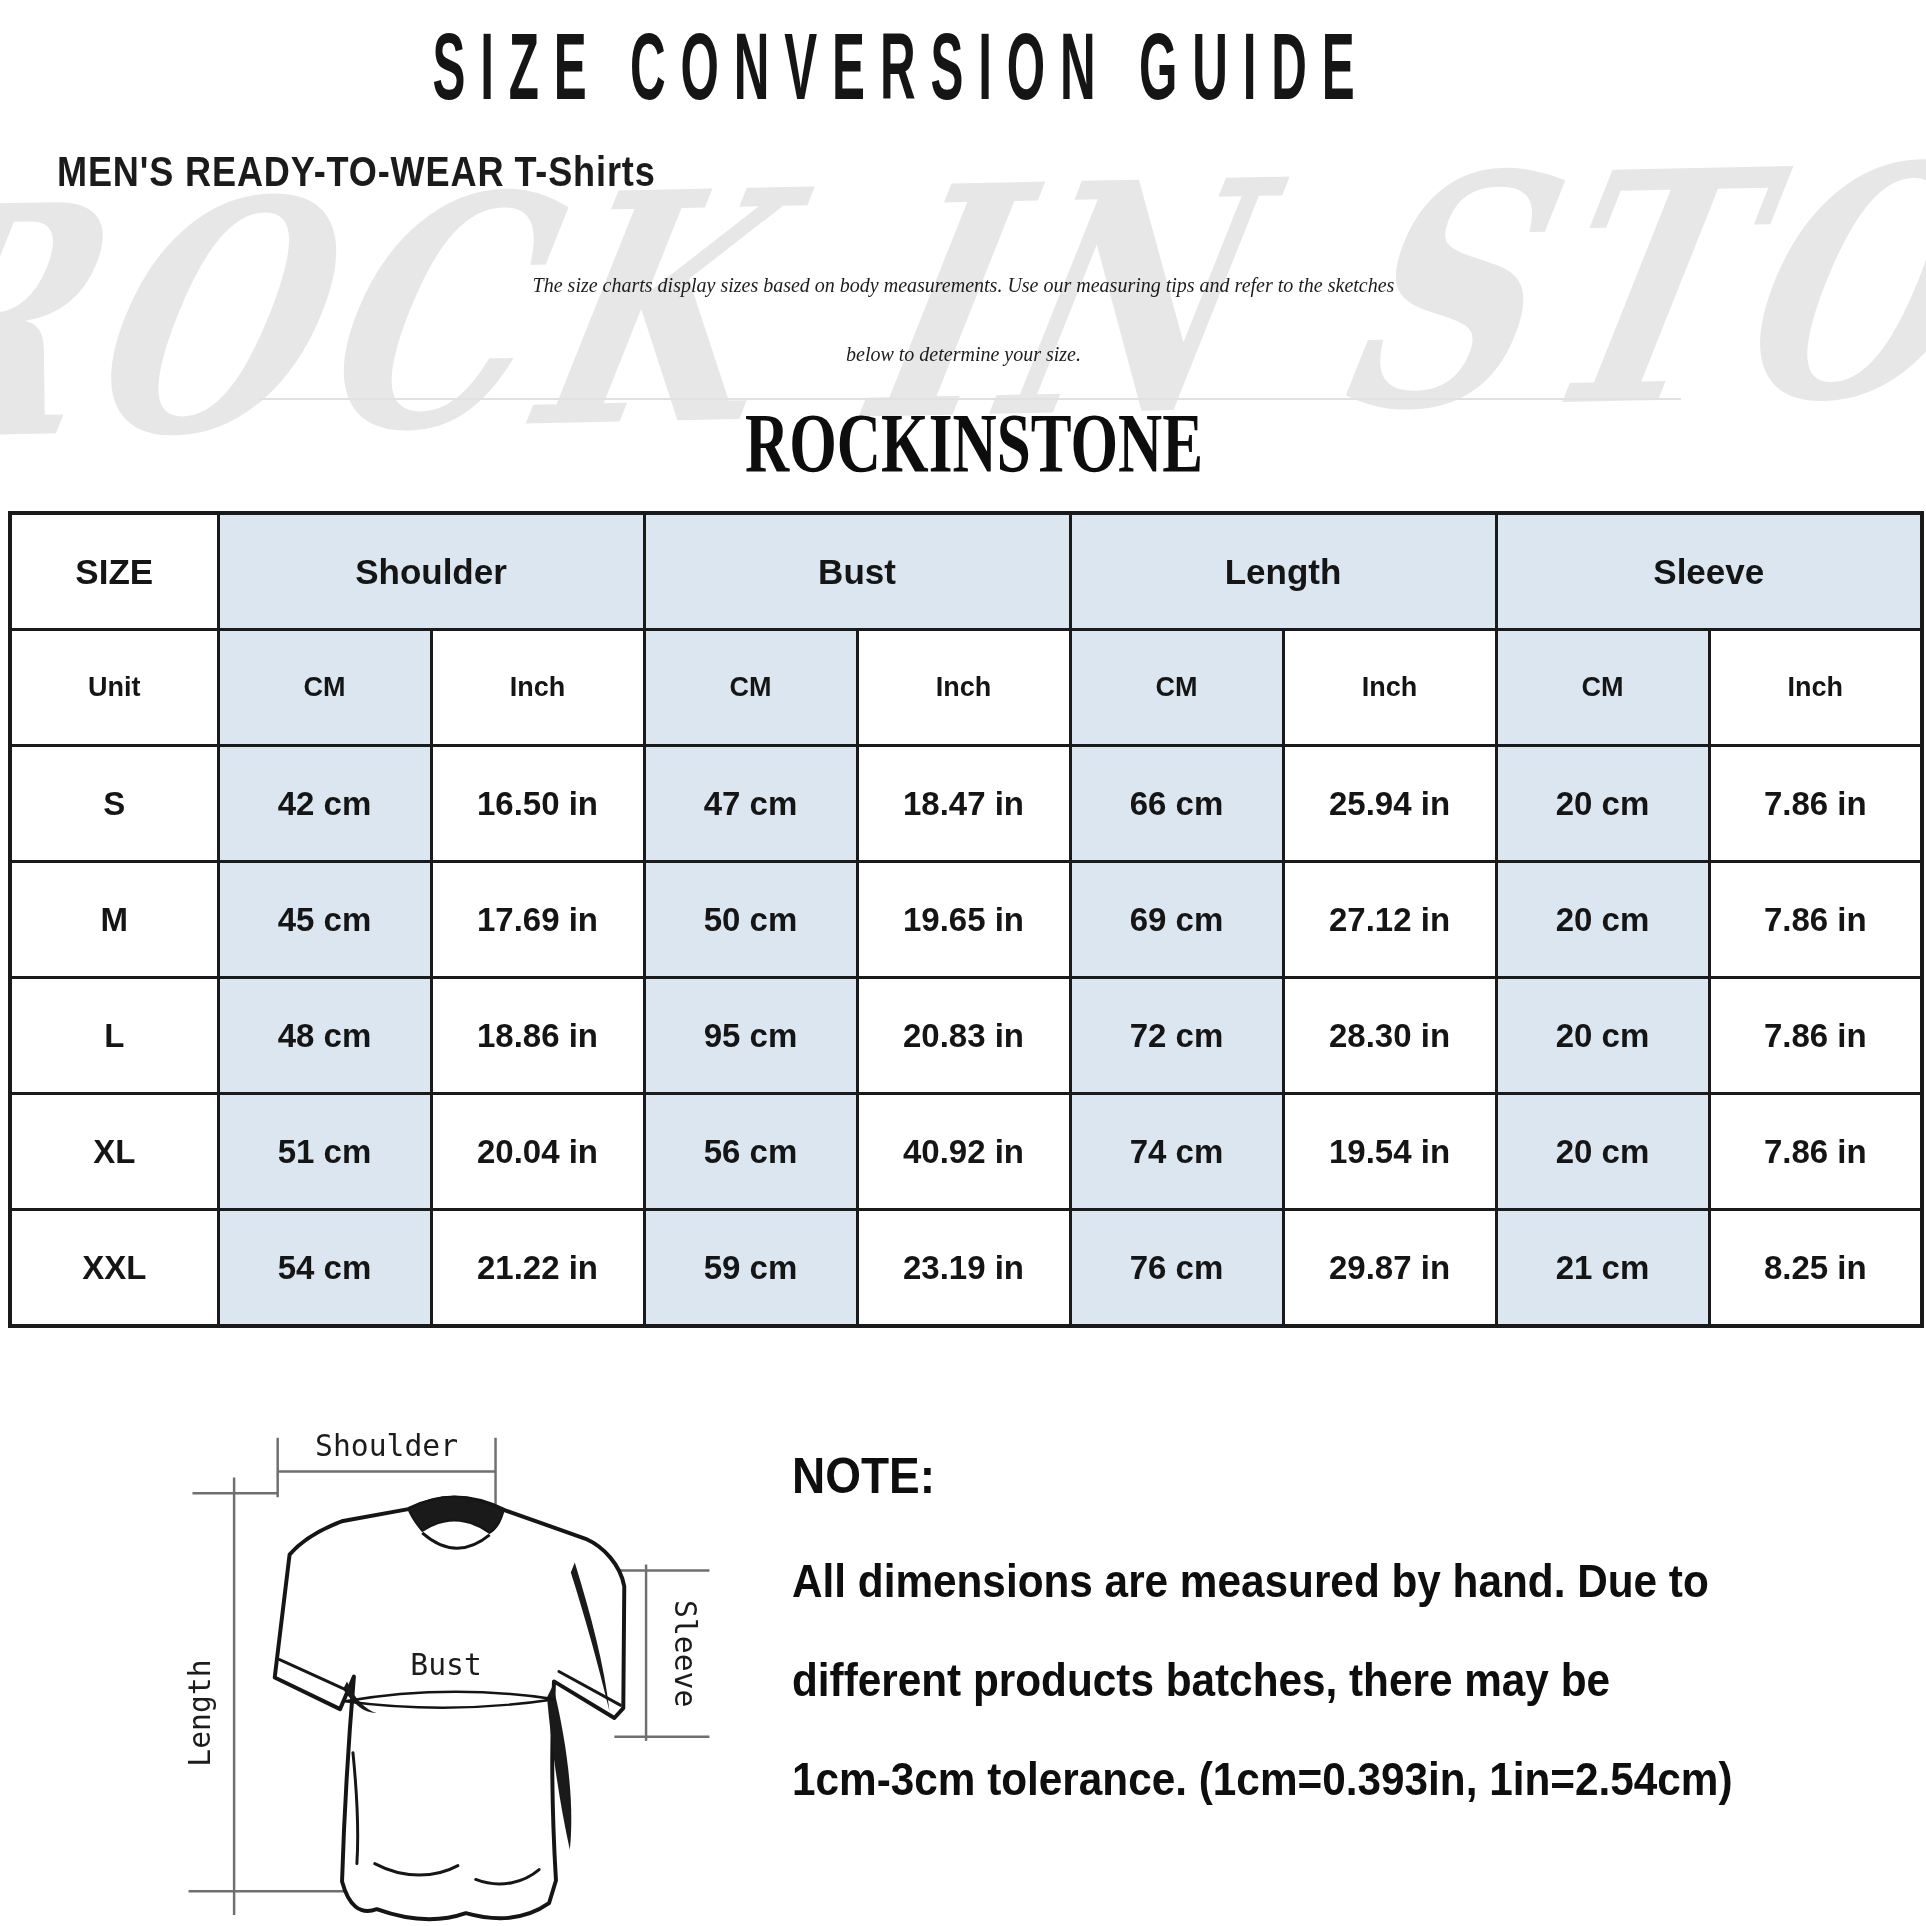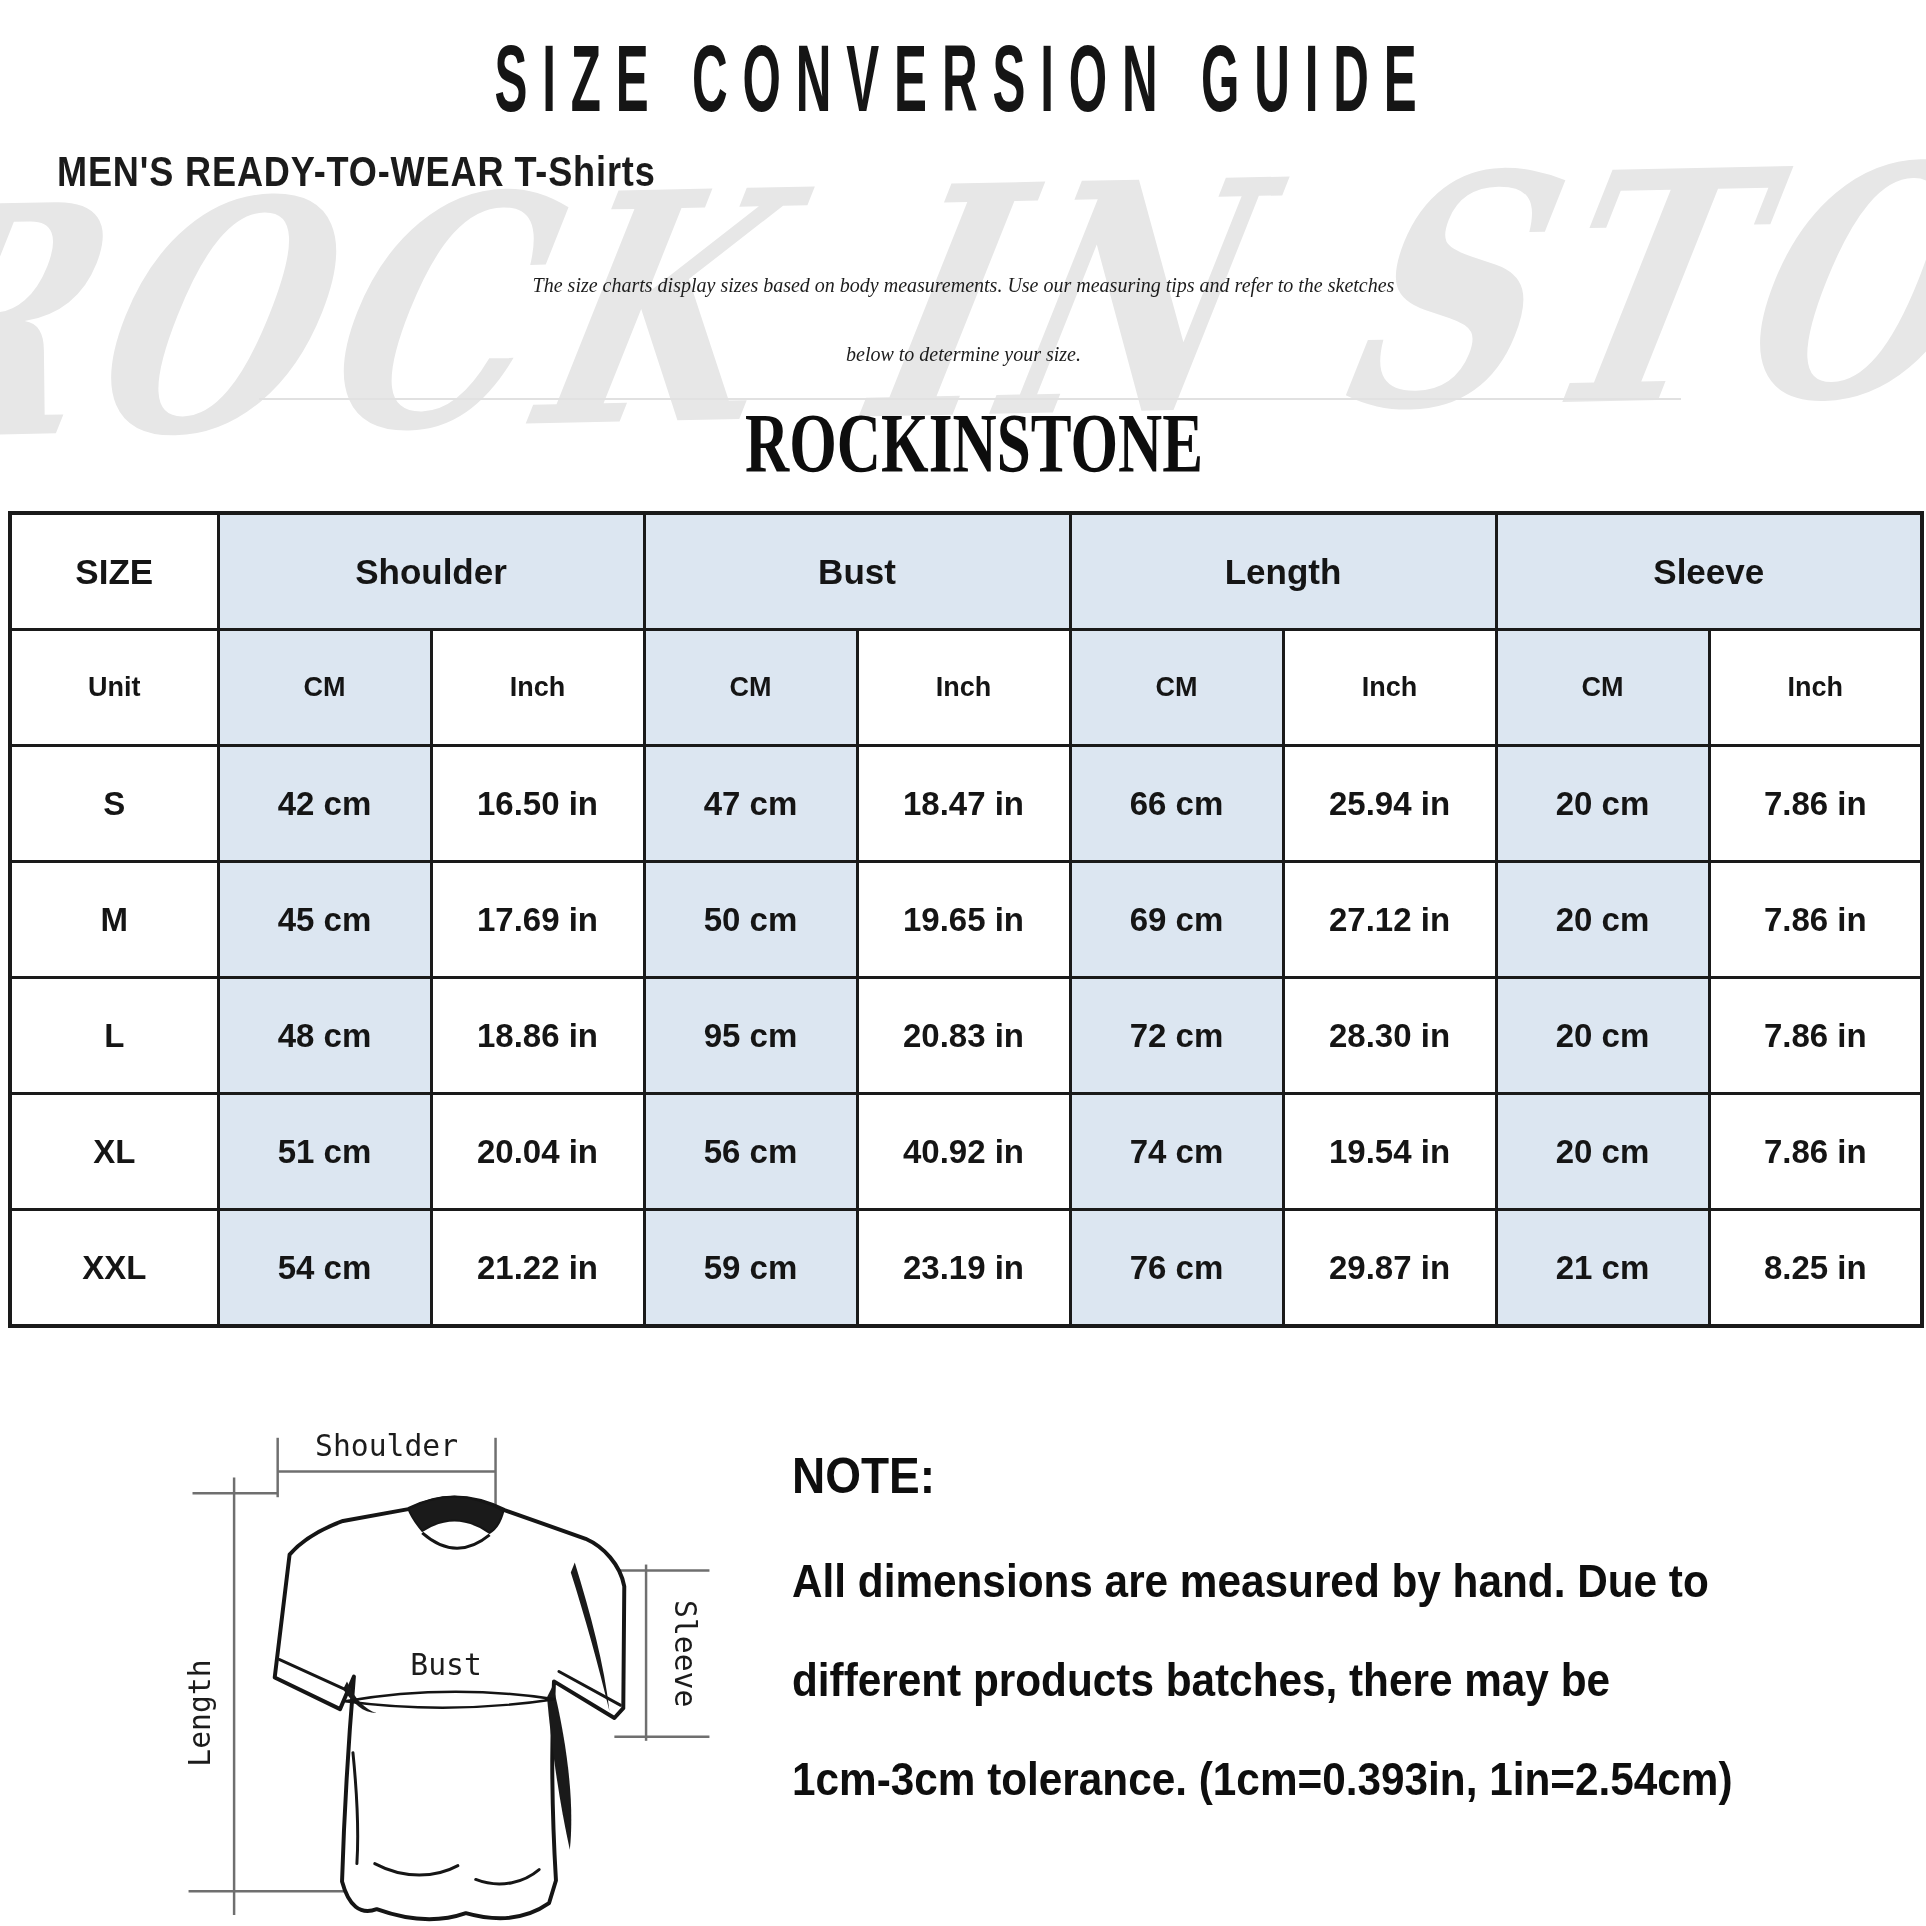--- a/index.html
+++ b/index.html
@@ -11,21 +11,21 @@
   
   .watermark{
     position:absolute;top:166px;left:-69px;width:2129px;z-index:0;
     font-family:"DejaVu Serif",serif;font-style:italic;font-weight:bold;
     font-size:249px;line-height:1;letter-spacing:14px;color:#e7e7e7;
     white-space:nowrap;transform:skewX(-15deg) rotate(-1.2deg) scaleY(1.28);
     transform-origin:left top;user-select:none;
   }
 
   
-  .title-wrap{position:absolute;top:24px;left:0;width:100%;text-align:center;z-index:2;}
+  .title-wrap{position:absolute;top:12px;left:0;width:100%;text-align:left;z-index:2;}
   .title{
     display:inline-block;font-weight:bold;font-size:95px;letter-spacing:.30em;
     white-space:nowrap;transform:scaleX(.52);transform-origin:center top;color:#151515;
   }
   .subtitle-wrap{position:absolute;top:147px;left:0;width:100%;text-align:left;z-index:2;}
   .subtitle{
     display:inline-block;font-weight:bold;font-size:43px;letter-spacing:1px;
     white-space:nowrap;transform:scaleX(.84);transform-origin:center top;color:#1b1b1b;
   }
   .subtitle .product{margin-left:12px;}

